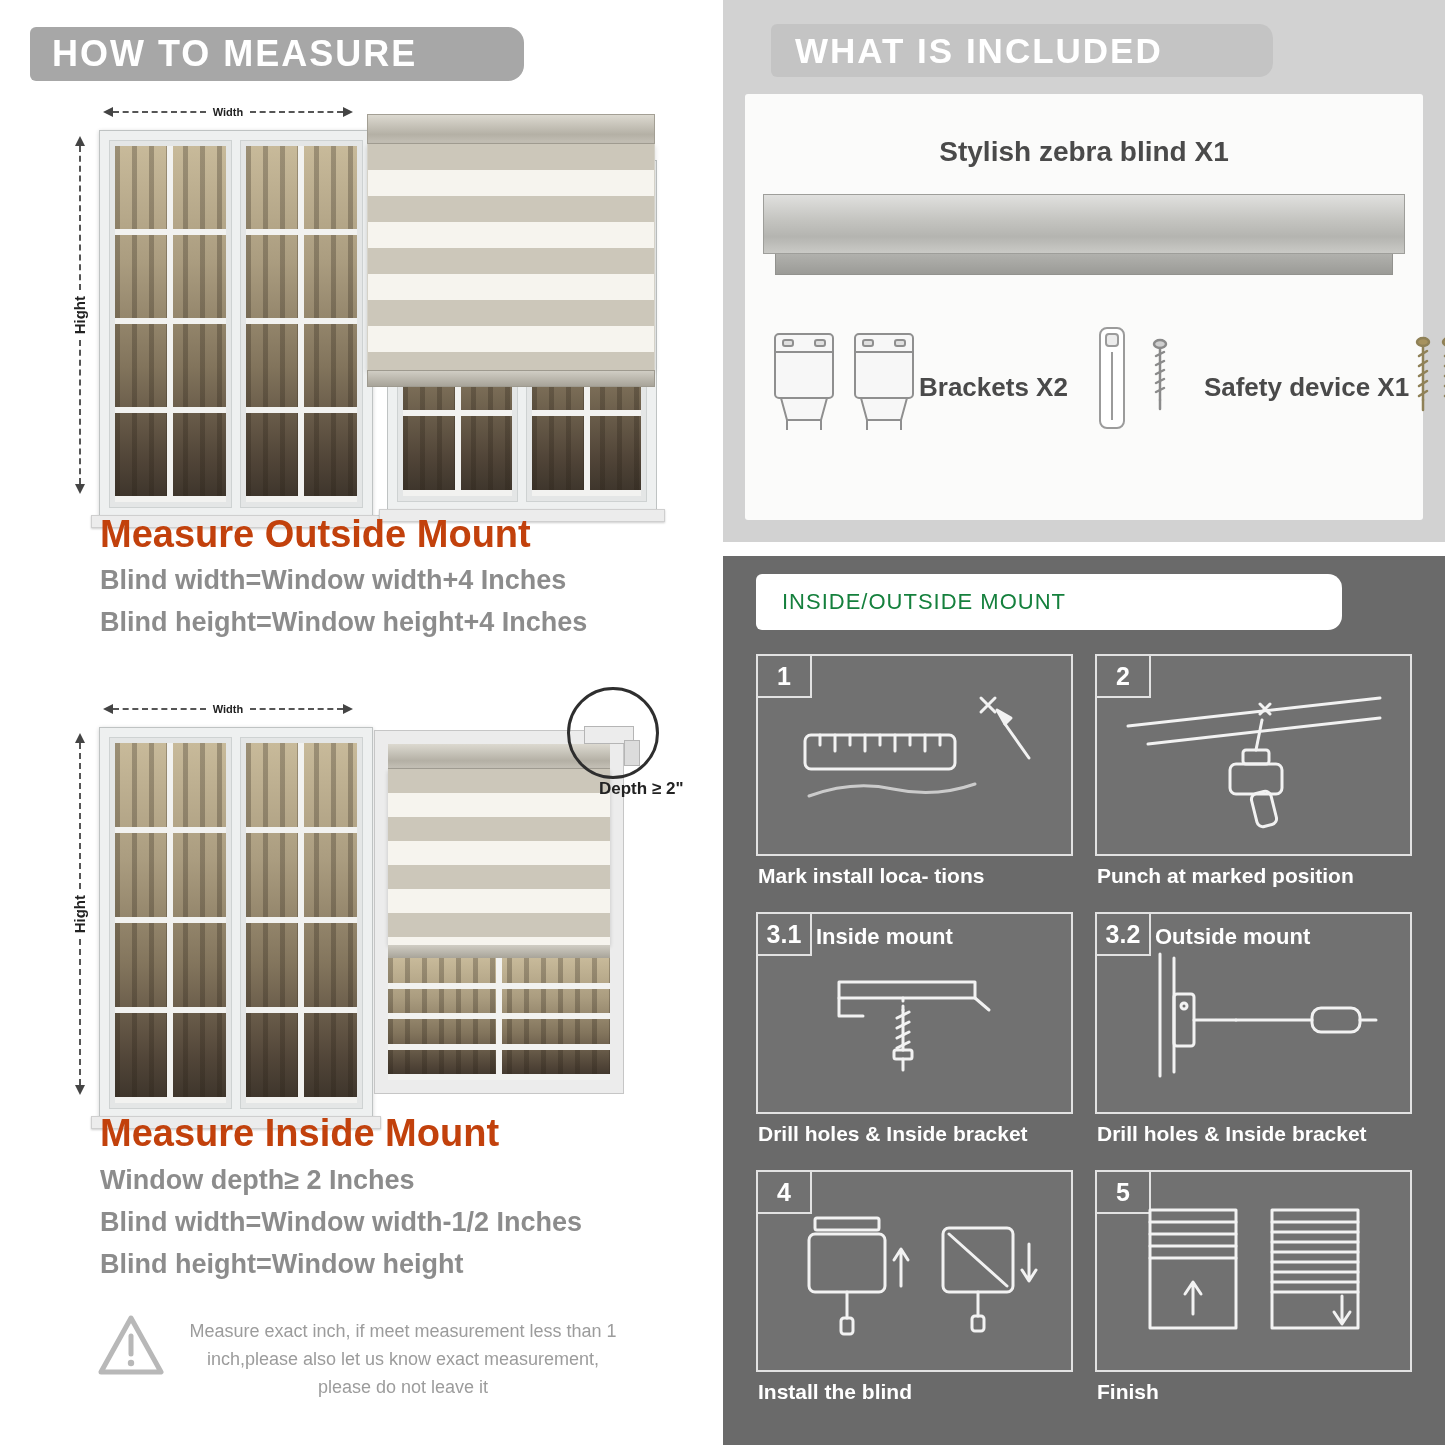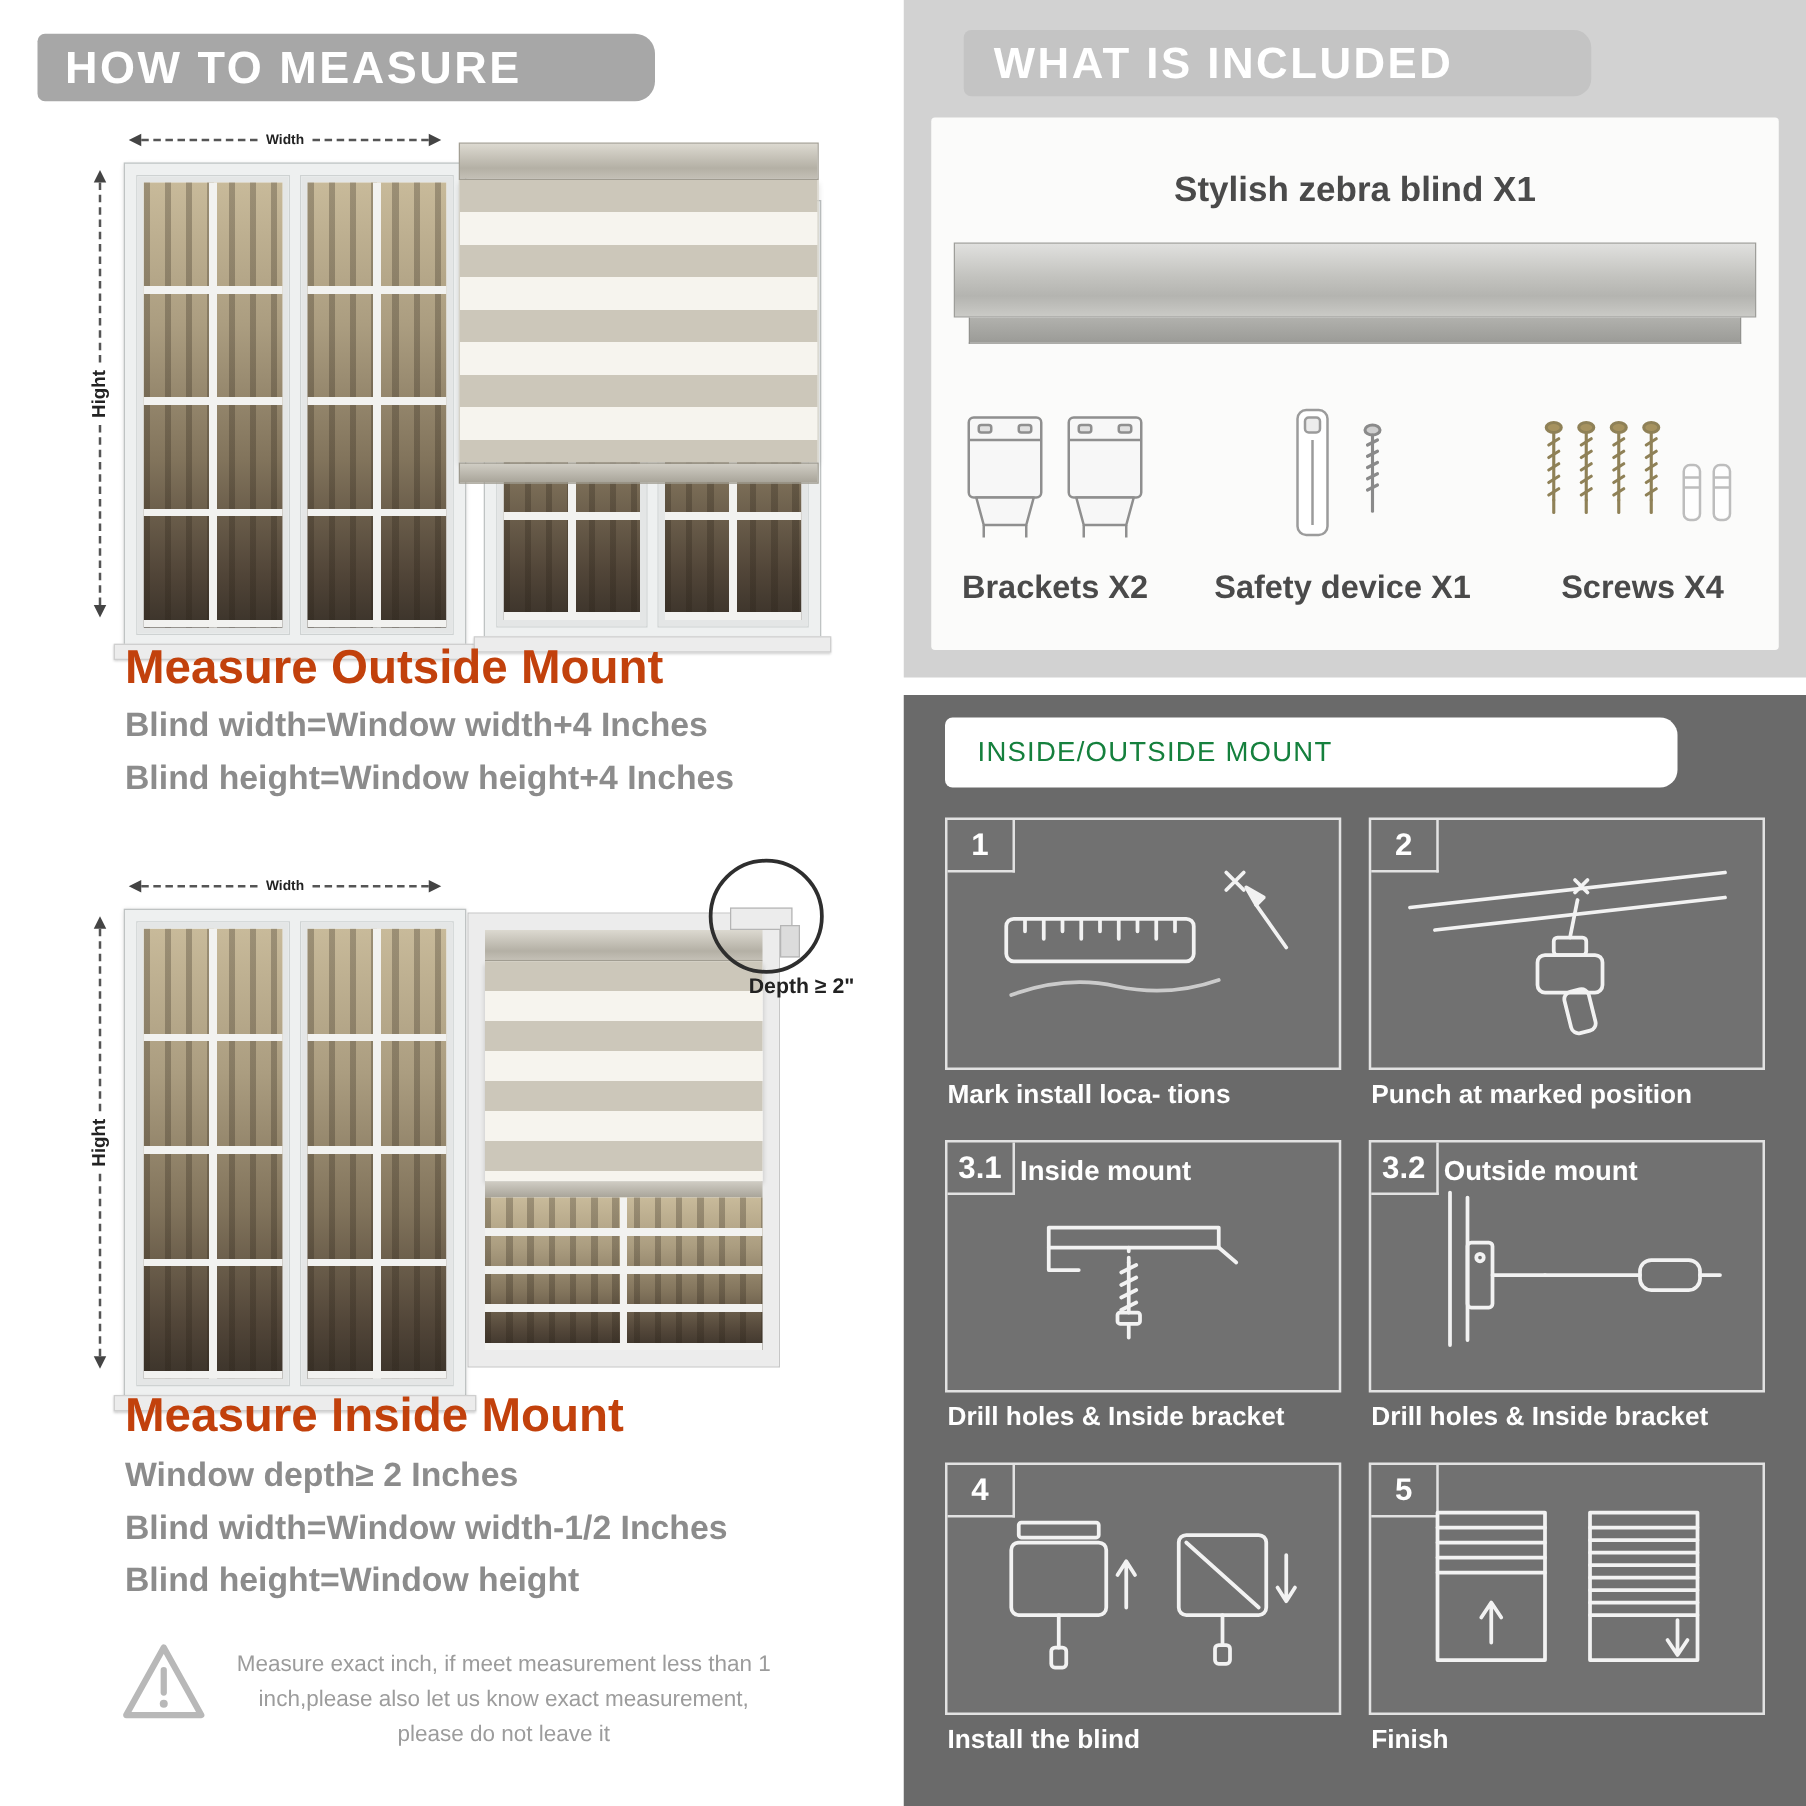--- a/index.html
+++ b/index.html
@@ -81,21 +81,21 @@
   .right-top{position:absolute;left:723px;top:0;width:722px;height:542px;background:#d2d2d2;}
   .included-banner{position:absolute;left:33px;top:24px;width:478px;height:53px;background:#c4c4c4;
     border-radius:6px 14px 14px 6px;color:#fff;font-size:35px;font-weight:bold;letter-spacing:2px;
     line-height:53px;padding-left:24px;margin-left:15px;}
   .included-card{position:absolute;left:22px;top:94px;width:678px;height:426px;background:#fbfbfa;border-radius:3px;}
   .product-label{position:absolute;top:42px;width:100%;text-align:center;font-size:28px;font-weight:bold;color:#4a4a4a;}
   .headrail{position:absolute;left:18px;right:18px;top:100px;}
   .rail-top{height:58px;background:linear-gradient(180deg,#e0e0de 0%,#c3c3bf 45%,#b4b4b0 72%,#cacac6 100%);border:1px solid #9e9e9a;}
   .rail-lip{height:20px;margin:0 12px;background:linear-gradient(180deg,#b1b1ad,#9b9b97);border:1px solid #92928e;border-top:none;}
   .items-row{position:absolute;left:24px;right:24px;top:226px;display:flex;justify-content:space-between;}
-  .item{display:flex;flex-direction:column;align-items:center;}
+  .item{display:flex;flex-direction:row;align-items:center;}
   .item-art{height:120px;display:flex;align-items:flex-end;justify-content:center;}
   .item-label{font-size:26px;font-weight:bold;color:#4a4a4a;margin-top:14px;white-space:nowrap;}
 
   
   .right-bottom{position:absolute;left:723px;top:556px;width:722px;height:889px;background:#6a6a6a;}
   .mount-banner{position:absolute;left:33px;top:18px;width:560px;height:56px;background:#fff;
     border-radius:6px 14px 14px 6px;color:#15803d;font-size:22px;font-weight:normal;letter-spacing:1px;
     line-height:56px;padding-left:26px;}
   .steps{position:absolute;left:33px;top:98px;width:656px;display:grid;grid-template-columns:1fr 1fr;
     column-gap:22px;row-gap:10px;}

